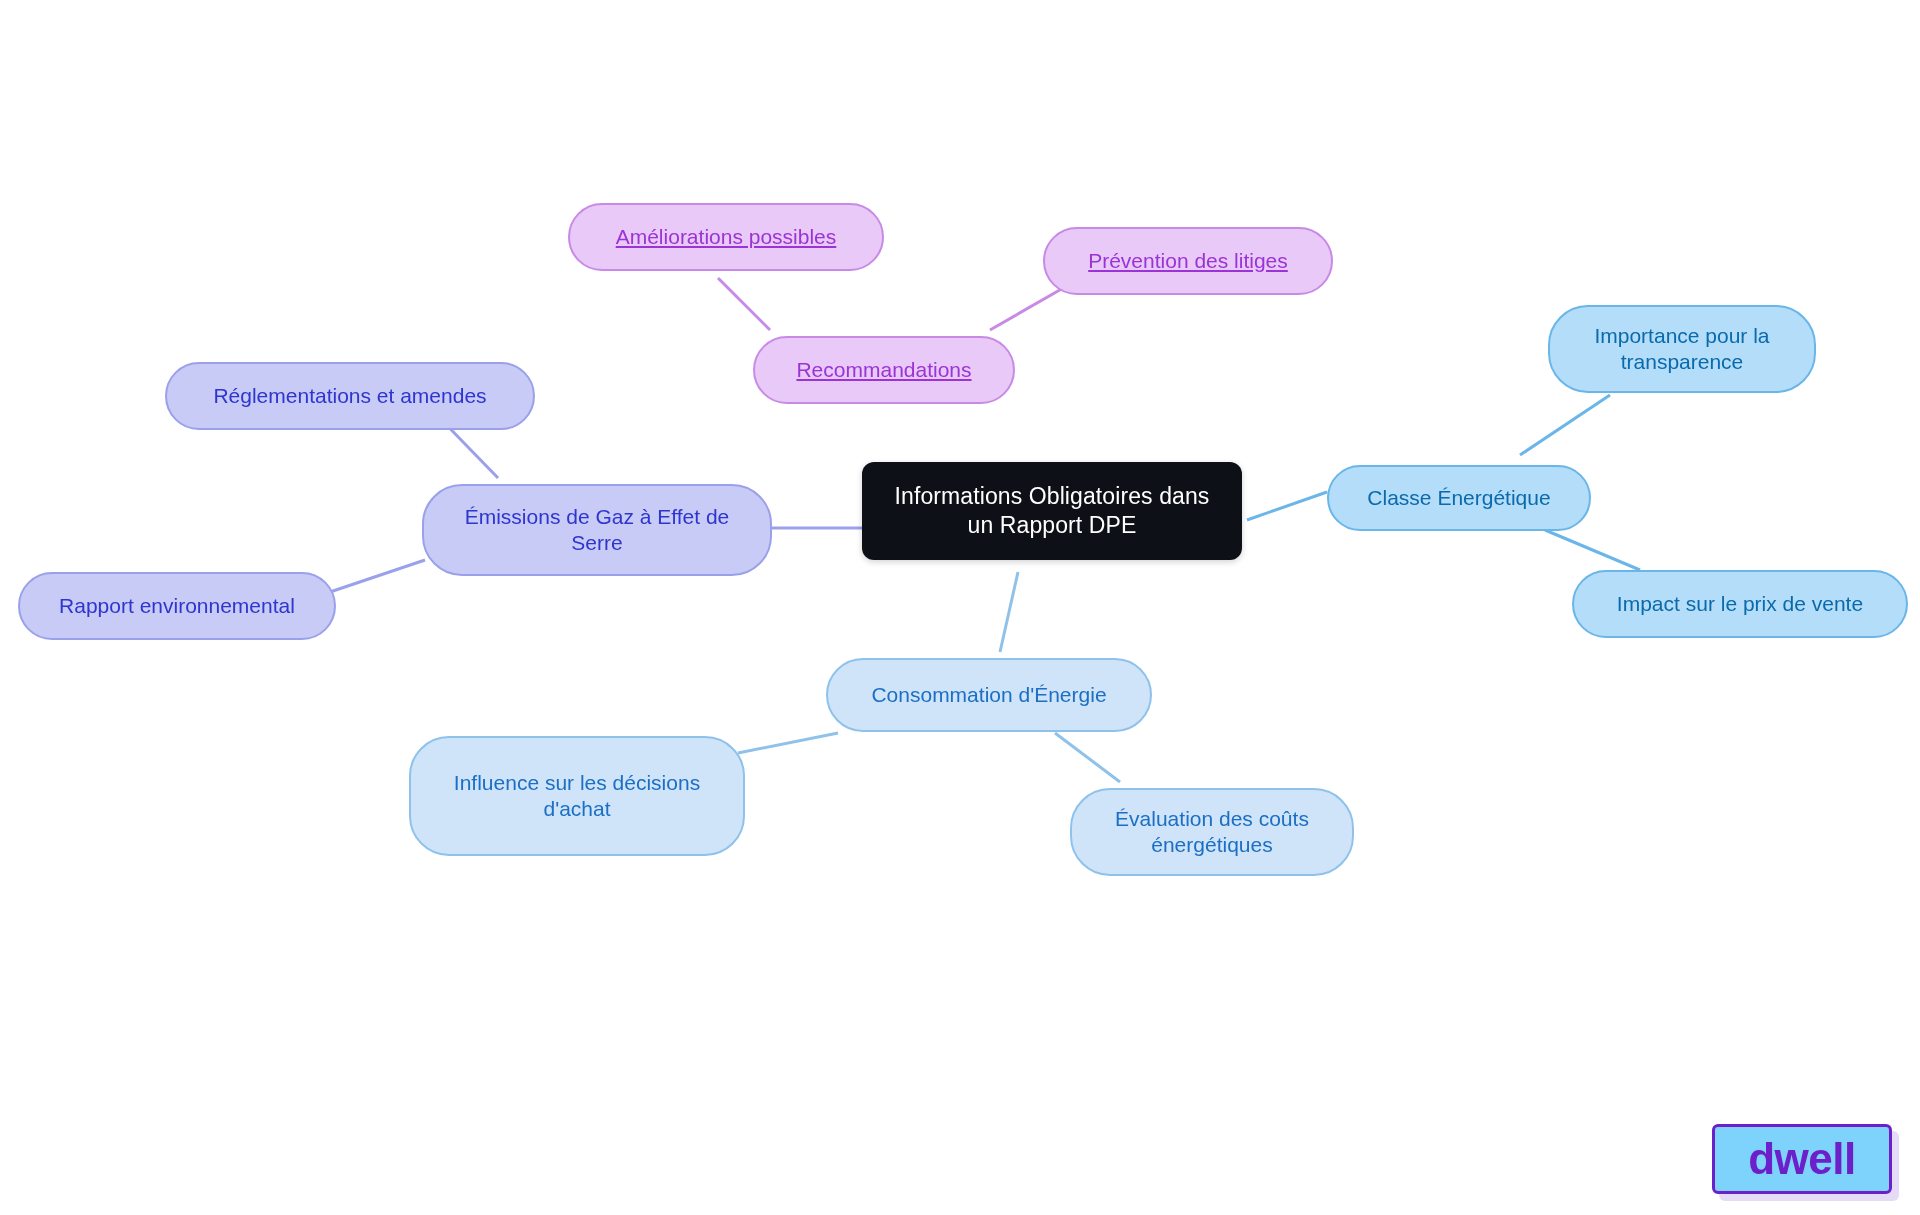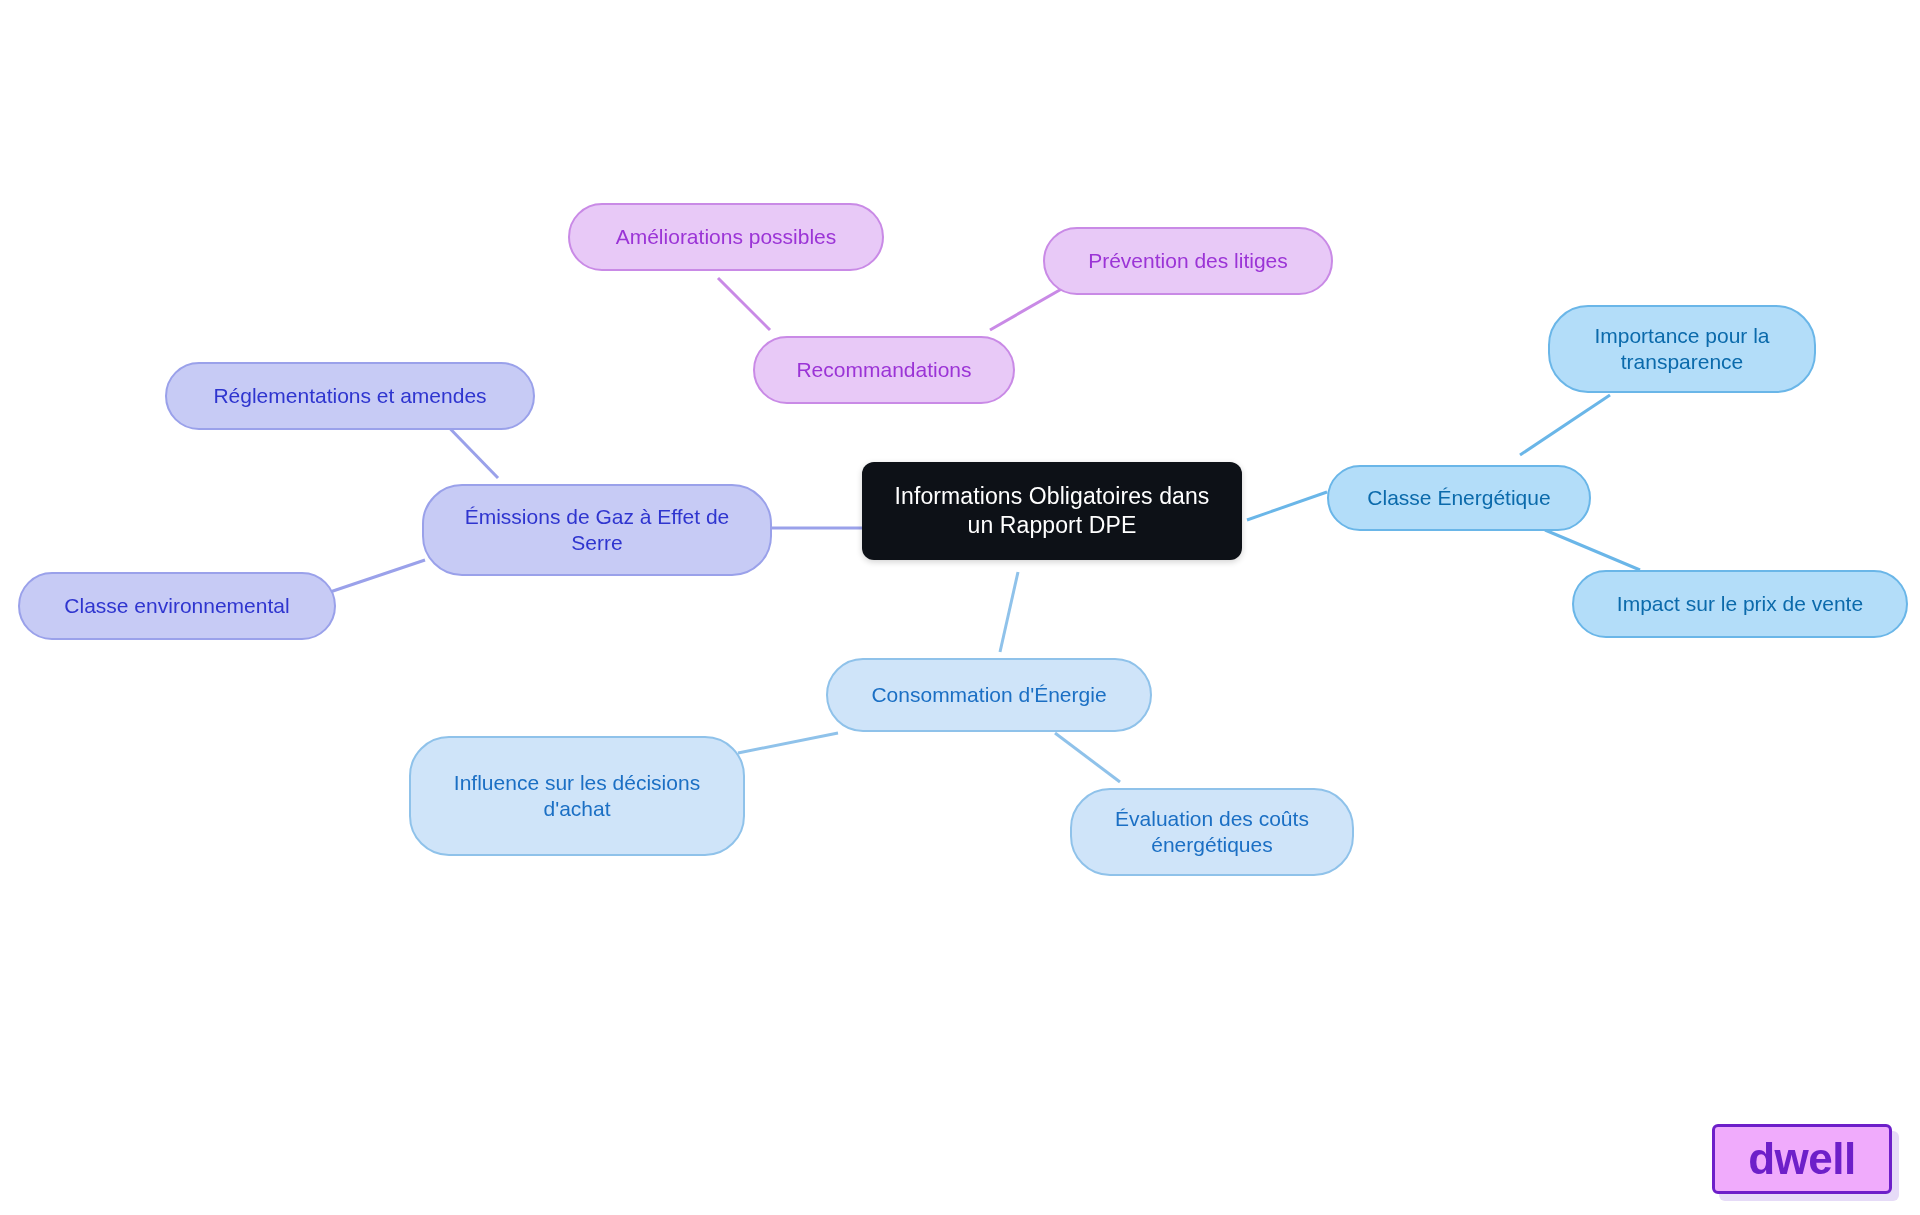--- a/index.html
+++ b/index.html
@@ -67,31 +67,32 @@
     border-color: #9aa1ea;
     color: #2f35cf;
     font-size: 21px;
     text-align: center;
   }
   .node.purple {
     background: #e8c9f7;
     border-color: #c98ae6;
     color: #9b34d6;
     font-size: 21px;
+    text-decoration: underline;
   }
   #logo-badge {
     position: absolute;
     left: 1712px;
     top: 1124px;
     width: 180px;
     height: 70px;
     box-sizing: border-box;
     border: 3px solid #6d1fc9;
     border-radius: 6px;
-    background: #f0abfc;
+    background: #7dd3fc;
     display: flex;
     align-items: center;
     justify-content: center;
     box-shadow: 7px 7px 0 0 #e6dbf7;
   }
   #logo-text {
     color: #6d1fc9;
     font-size: 44px;
     font-weight: bold;
     letter-spacing: -0.5px;
@@ -146,21 +147,21 @@
 d'achat</div>
 
   <div class="node blue-soft" style="left:1070px; top:788px; width:284px; height:88px;">Évaluation des coûts
 énergétiques</div>
 
   <div class="node indigo" style="left:422px; top:484px; width:350px; height:92px;">Émissions de Gaz à Effet de
 Serre</div>
 
   <div class="node indigo" style="left:165px; top:362px; width:370px; height:68px;">Réglementations et amendes</div>
 
-  <div class="node indigo" style="left:18px; top:572px; width:318px; height:68px;">Classe environnemental</div>
+  <div class="node indigo" style="left:18px; top:572px; width:318px; height:68px;">Rapport environnemental</div>
 
   <div class="node purple" style="left:753px; top:336px; width:262px; height:68px;">Recommandations</div>
 
   <div class="node purple" style="left:568px; top:203px; width:316px; height:68px;">Améliorations possibles</div>
 
   <div class="node purple" style="left:1043px; top:227px; width:290px; height:68px;">Prévention des litiges</div>
 
   <div id="logo-badge">
     <span id="logo-text">dwell</span>
   </div>

